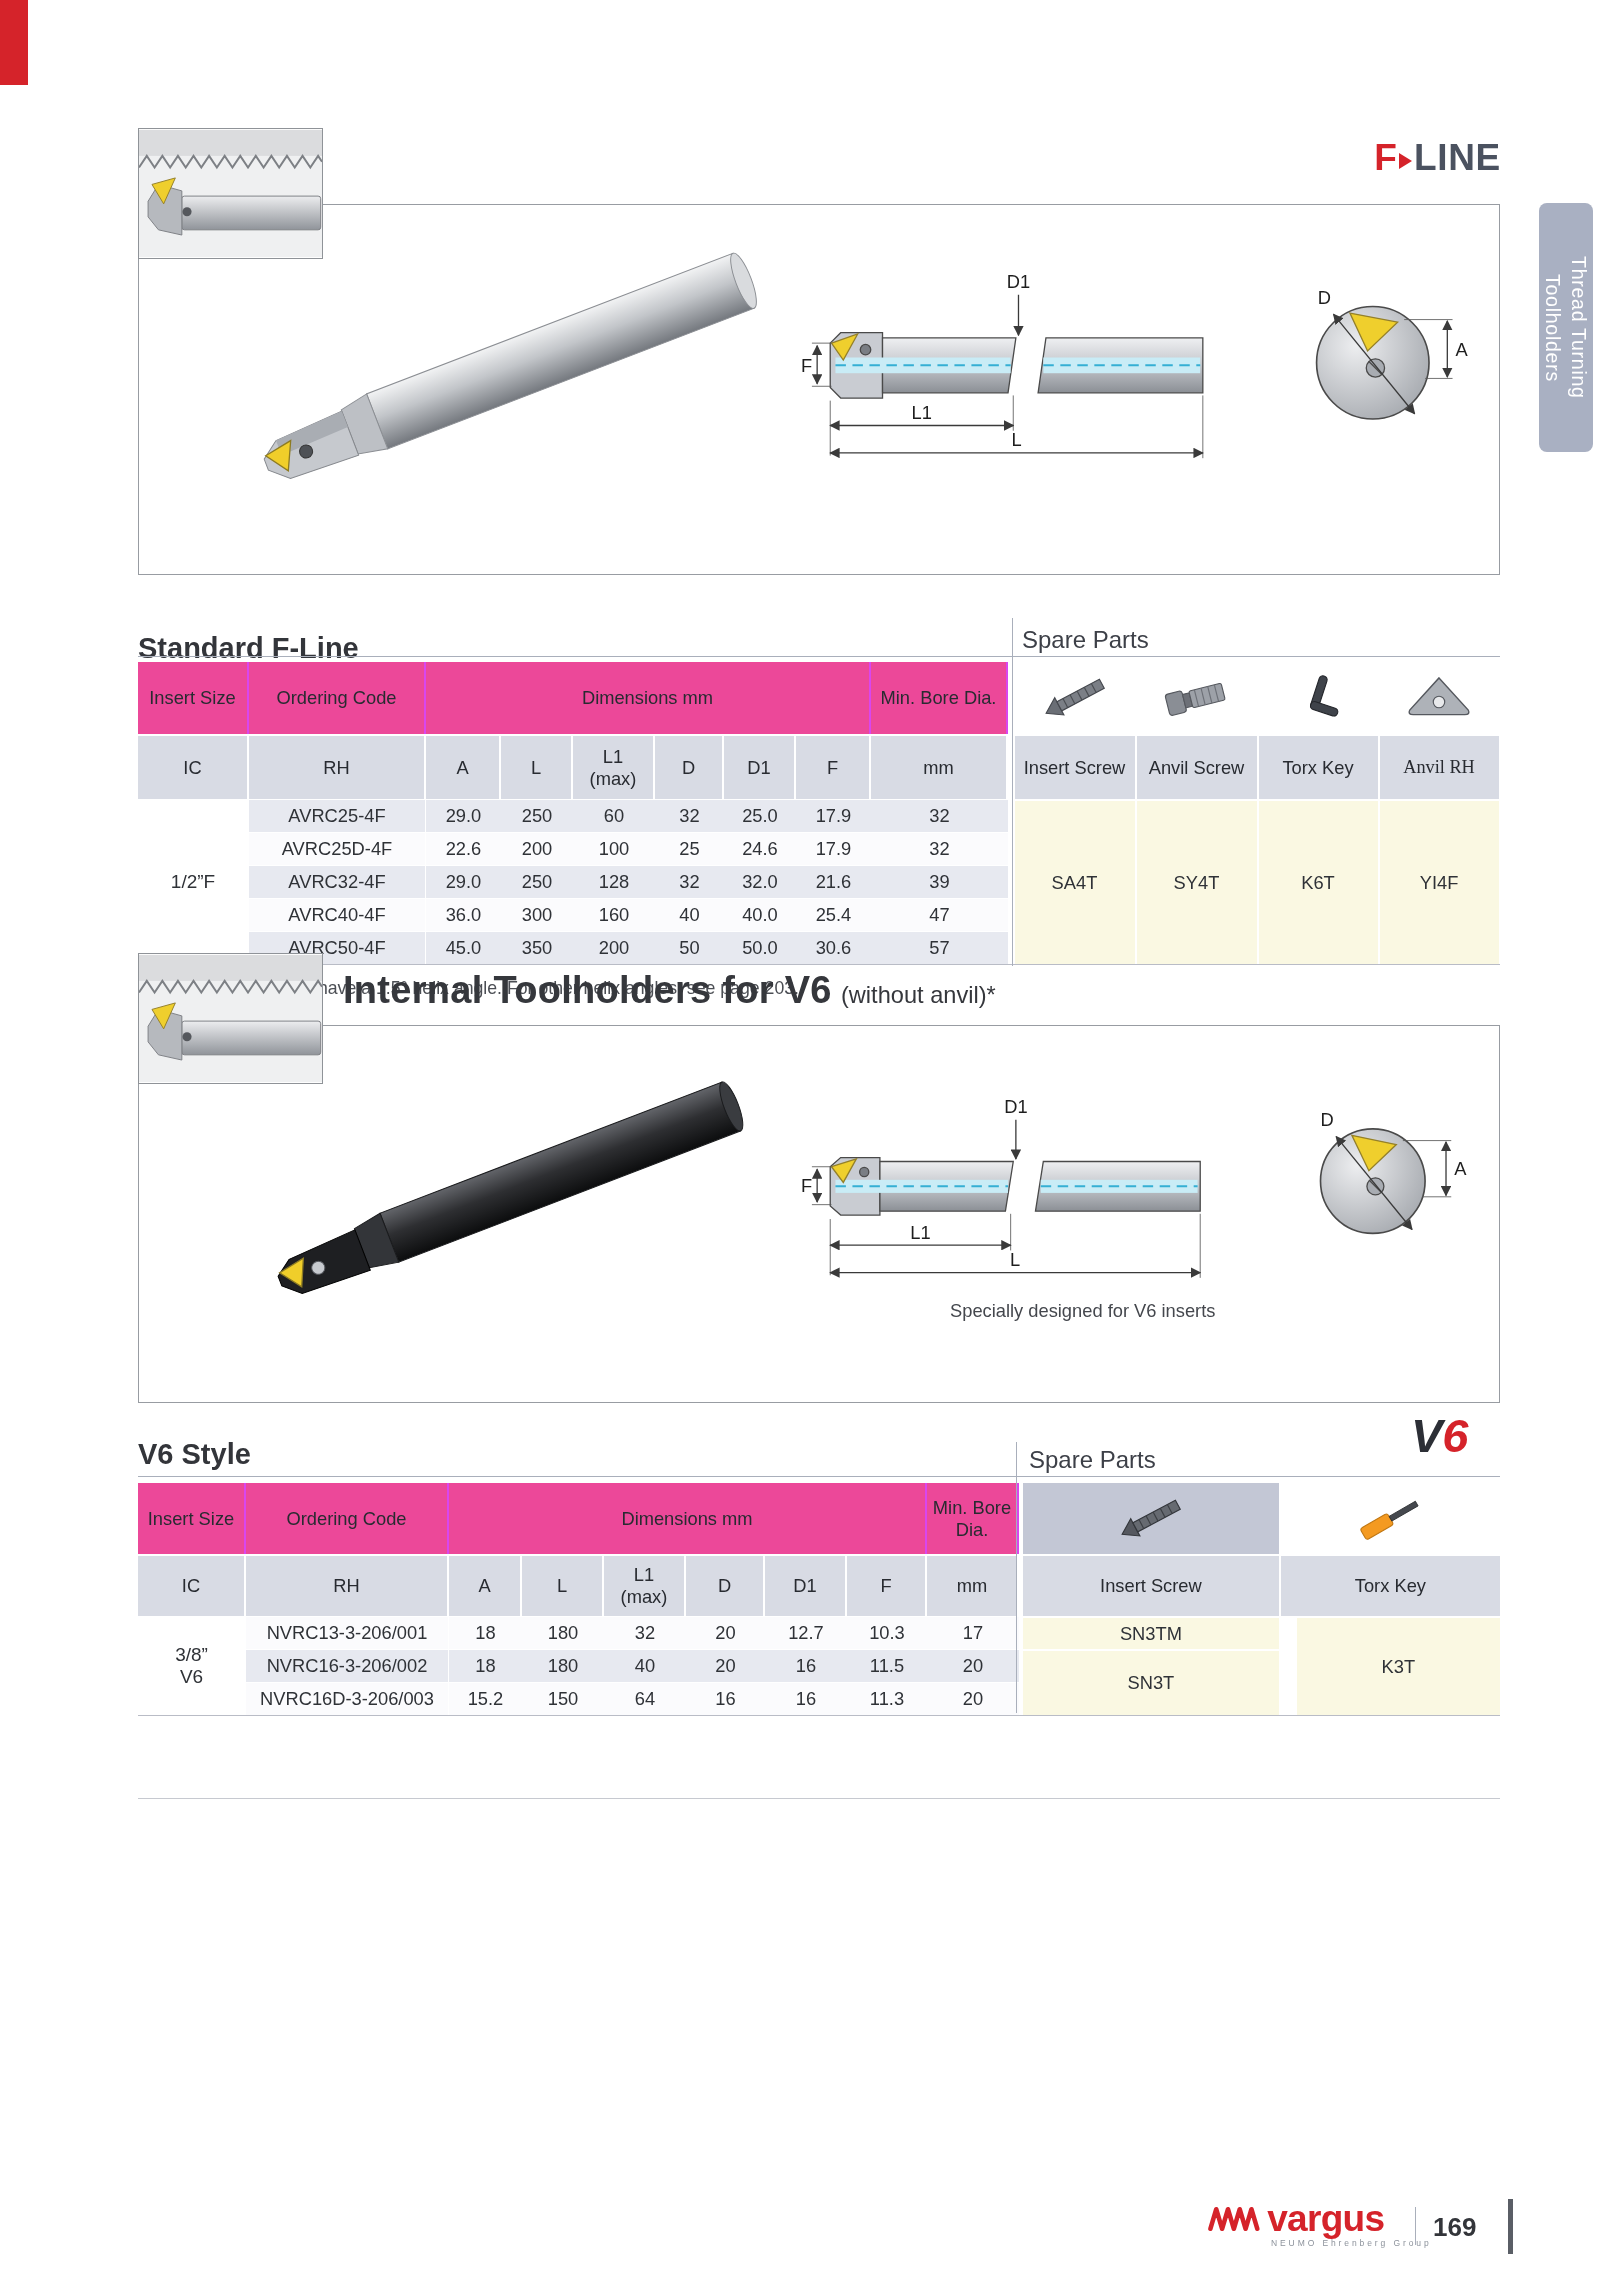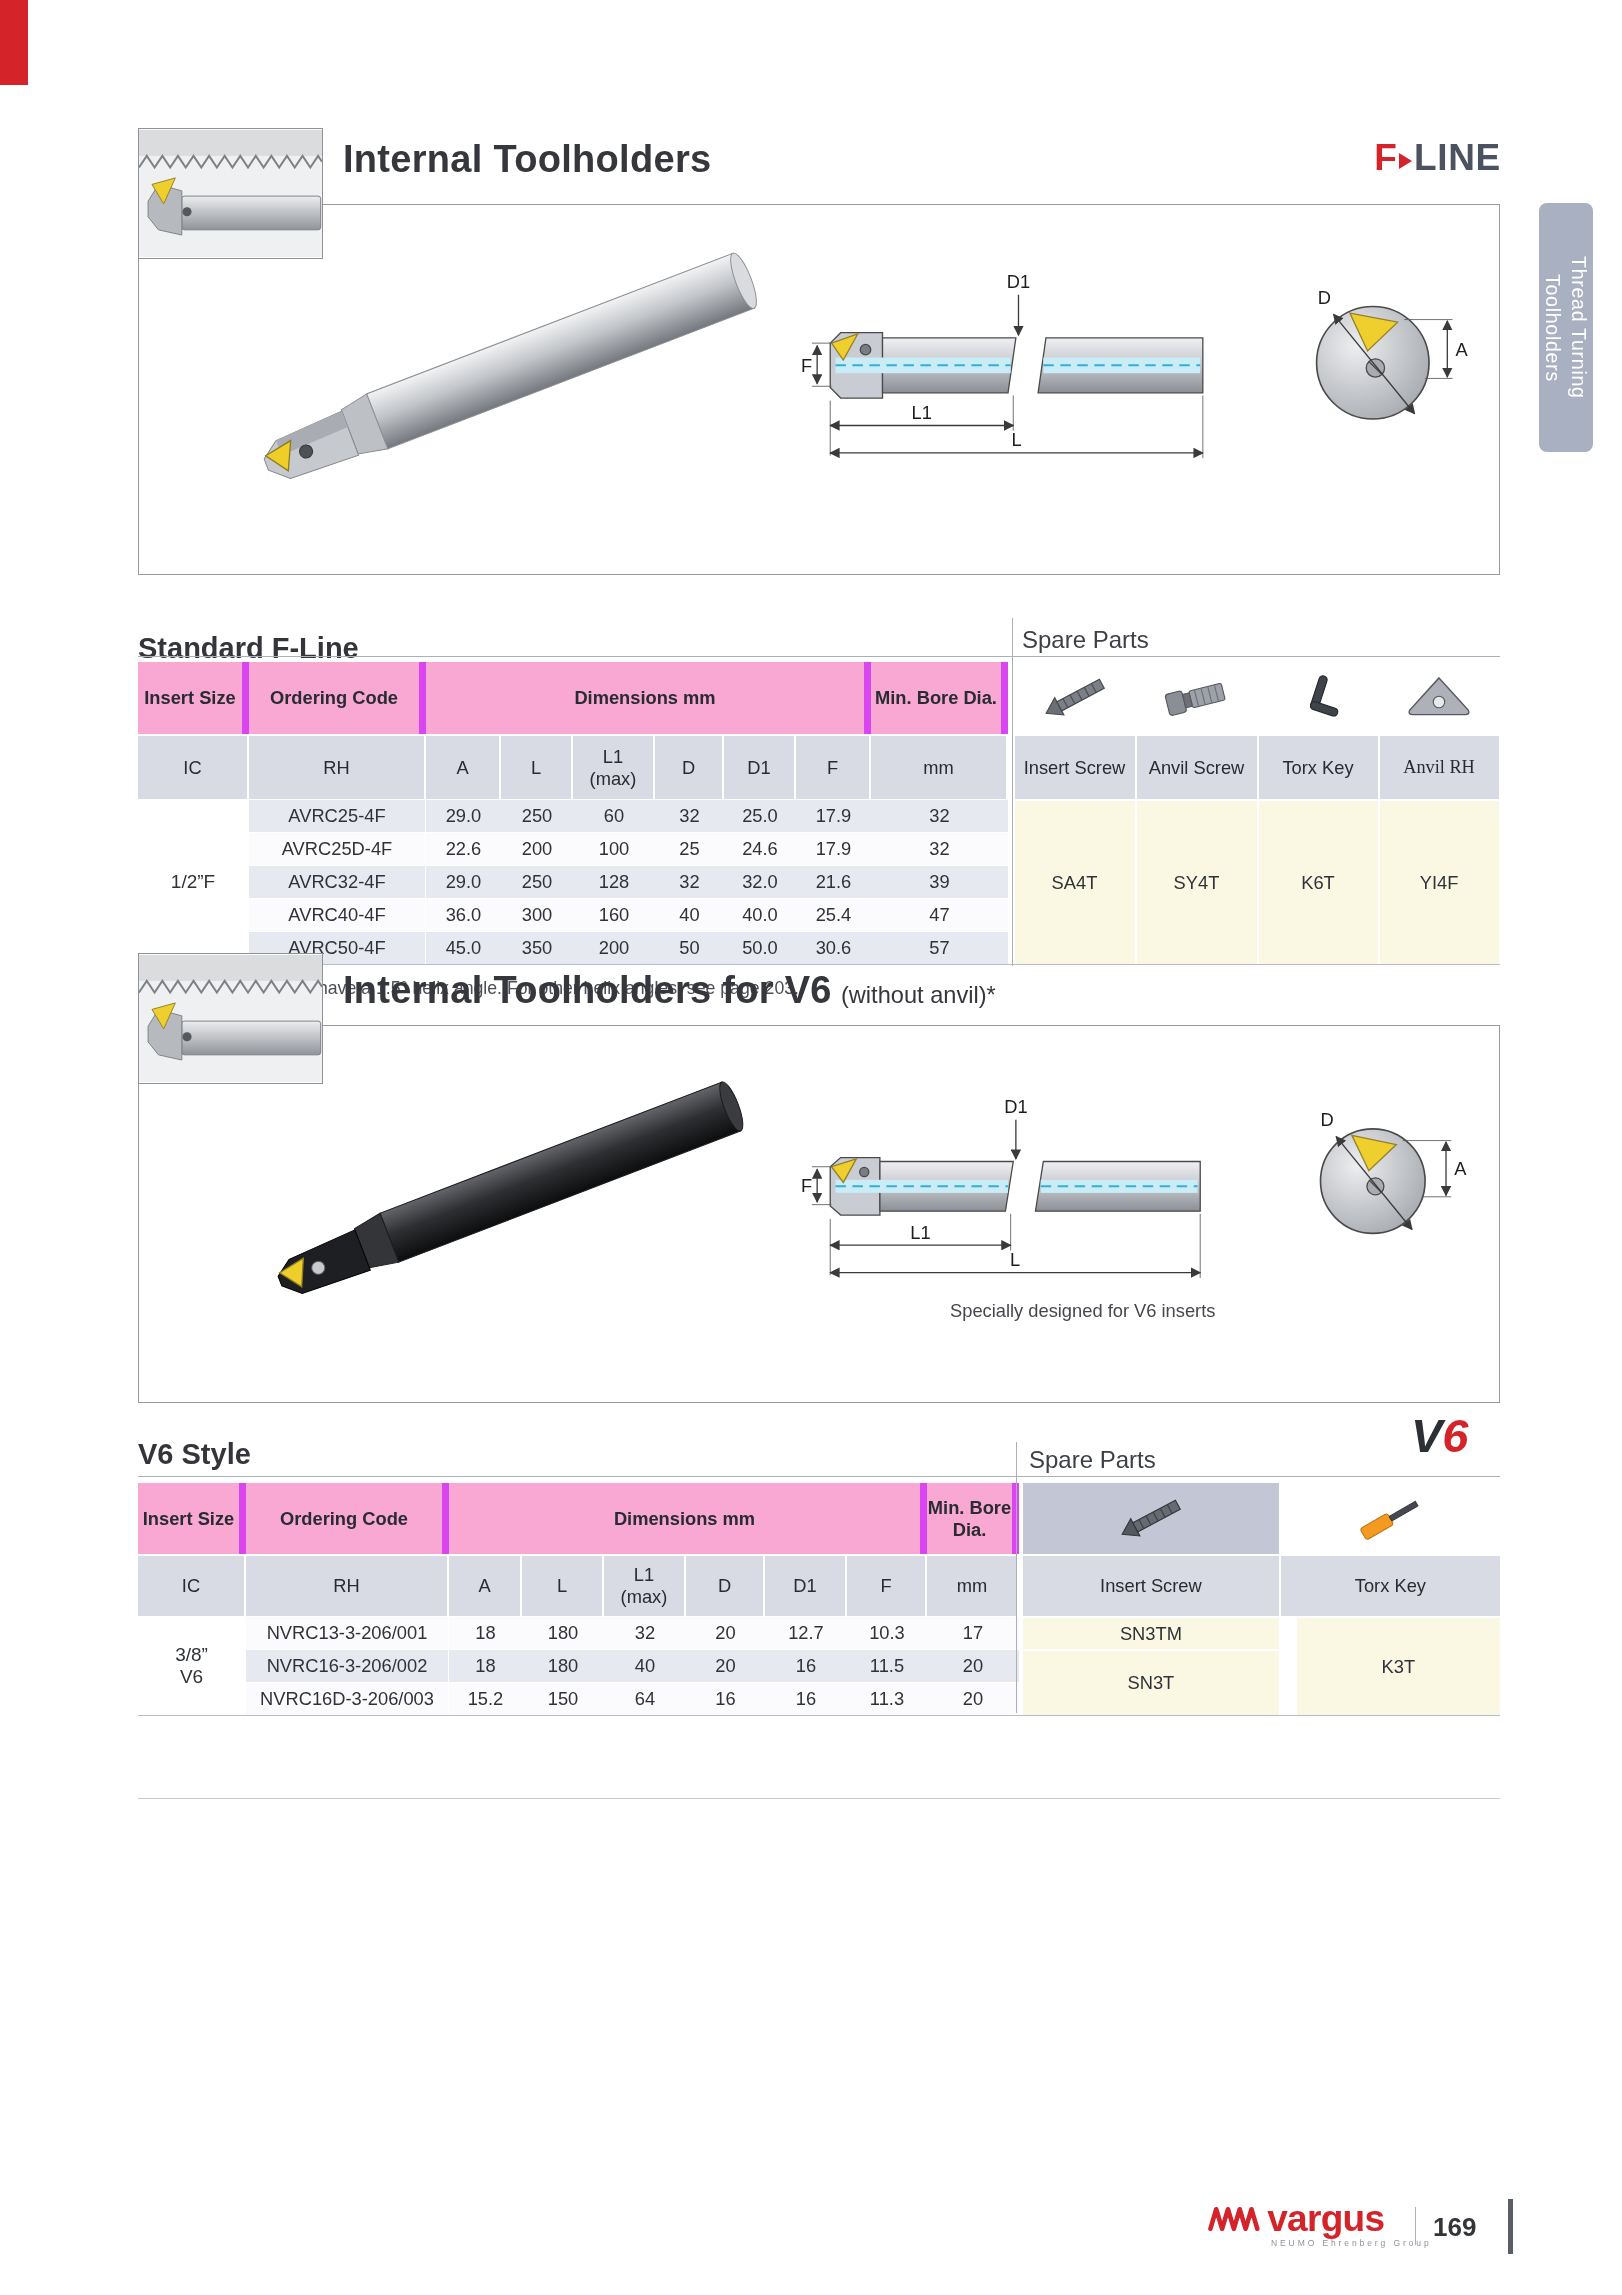--- a/index.html
+++ b/index.html
@@ -32,21 +32,21 @@
   .vdiv{width:1.3px;background:#A9AFBB;z-index:4;}
 
   .grid{display:grid;z-index:2;}
   .tbl1{grid-template-columns:111px 177px 75px 72px 82px 69px 72px 75px 137px 6.5px 122px 122px 121px 121px;
         grid-template-rows:72px 65px 33px 33px 33px 33px 33px;border-bottom:0.7px solid #b9bcc6;}
   .tbl2{grid-template-columns:108px 203px 73px 82px 82px 79px 82px 80px 92px 3.9px 258px 221px;
         grid-template-rows:71px 62px 33px 33px 33px;border-bottom:0.7px solid #b9bcc6;}
 
   .cell{display:flex;align-items:center;justify-content:center;text-align:center;
         font-size:18.3px;color:#2f3237;box-sizing:border-box;line-height:21.6px;}
-  .band1{background:#f9a8d4;border-right:7px solid #d946ef;color:#282b31;font-weight:bold;}
+  .band1{background:#ec4899;border-right:2px solid #d946ef;color:#282b31;}
   .band2{background:#D8DBE4;border-right:2px solid #fff;border-top:2px solid #fff;color:#282b31;}
   .rodd{background:#E7E9F0;}
   .reven{background:#FBFBFD;}
   .data{border-top:1.3px solid #fff;}
   .codec{border-right:1.3px solid #fff;}
   .ic-cell{background:#fff;border-right:1.3px solid #fff;font-size:19px;}
   .yellow{background:#FAF8E2;border-top:2px solid #fff;border-right:2px solid #fff;}
   .spimg{background:#fff;border-right:2px solid #fff;}
   .spimg-gray{background:#C3C7D5;}
   .spimg svg{width:86px;height:52px;}
@@ -103,21 +103,20 @@
       <rect width="282" height="196" fill="#EFF0F1"></rect>
       <rect width="282" height="40" fill="#DBDCDE"></rect>
       <polyline points="0,58 12,40 24,58 36,40 48,58 60,40 72,58 84,40 96,58 108,40 120,58 132,40 144,58 156,40 168,58 180,40 192,58 204,40 216,58 228,40 240,58 252,40 264,58 276,40 282,49" fill="none" stroke="#7d8085" stroke-width="3"></polyline>
       <rect x="66" y="102" width="214" height="52" rx="4" fill="url(#gI1)" stroke="#7d8085" stroke-width="1.5"></rect>
       <path d="M30,84 L66,94 L66,162 L30,154 L14,134 L14,110 Z" fill="#B6B9BE" stroke="#7d8085" stroke-width="1.5"></path>
       <polygon points="20,84 56,74 38,114" fill="#EFCF2D" stroke="#94802a" stroke-width="1.5"></polygon>
       <circle cx="74" cy="126" r="7" fill="#55585d"></circle>
     </svg>
   </div>
 
-  <div class="abs sec-title" style="left:343px;top:139px;">Internal Toolholders</div>
 
   <div class="abs fline" style="right:122px;top:137px;">
     <span class="f">F</span>
     <span class="tri"></span>
     <span class="line">LINE</span>
   </div>
 
   <div class="abs img-box b1" style="left:138px;top:204px;">
 
     <svg class="photo" viewBox="0 0 1000 550">

